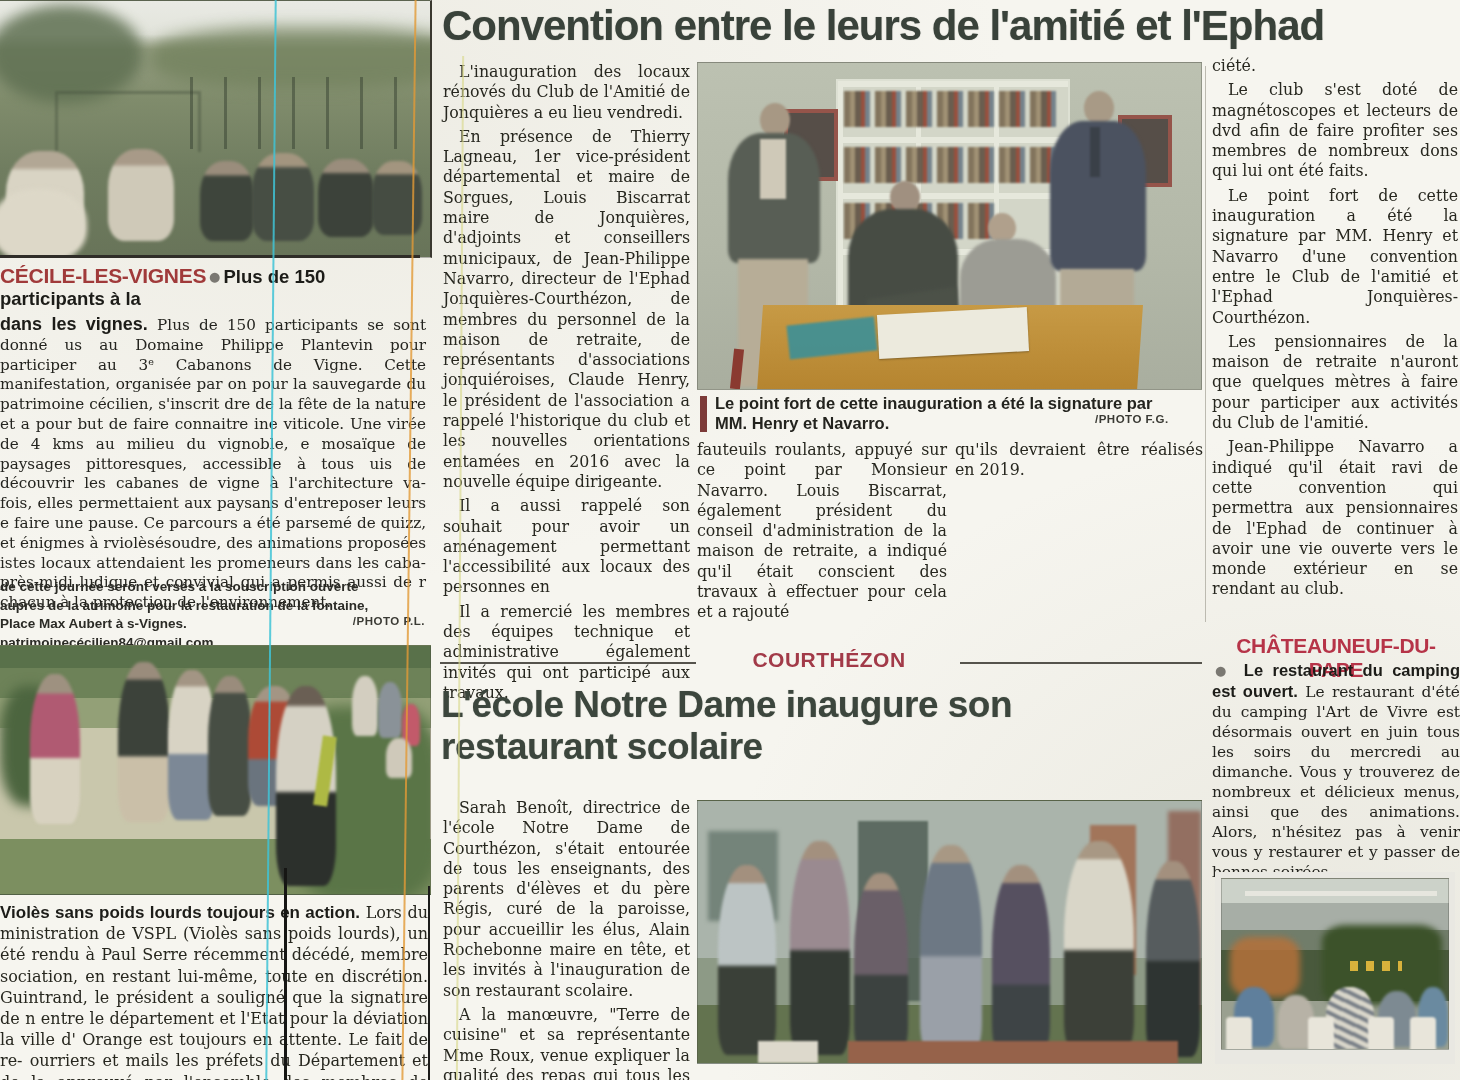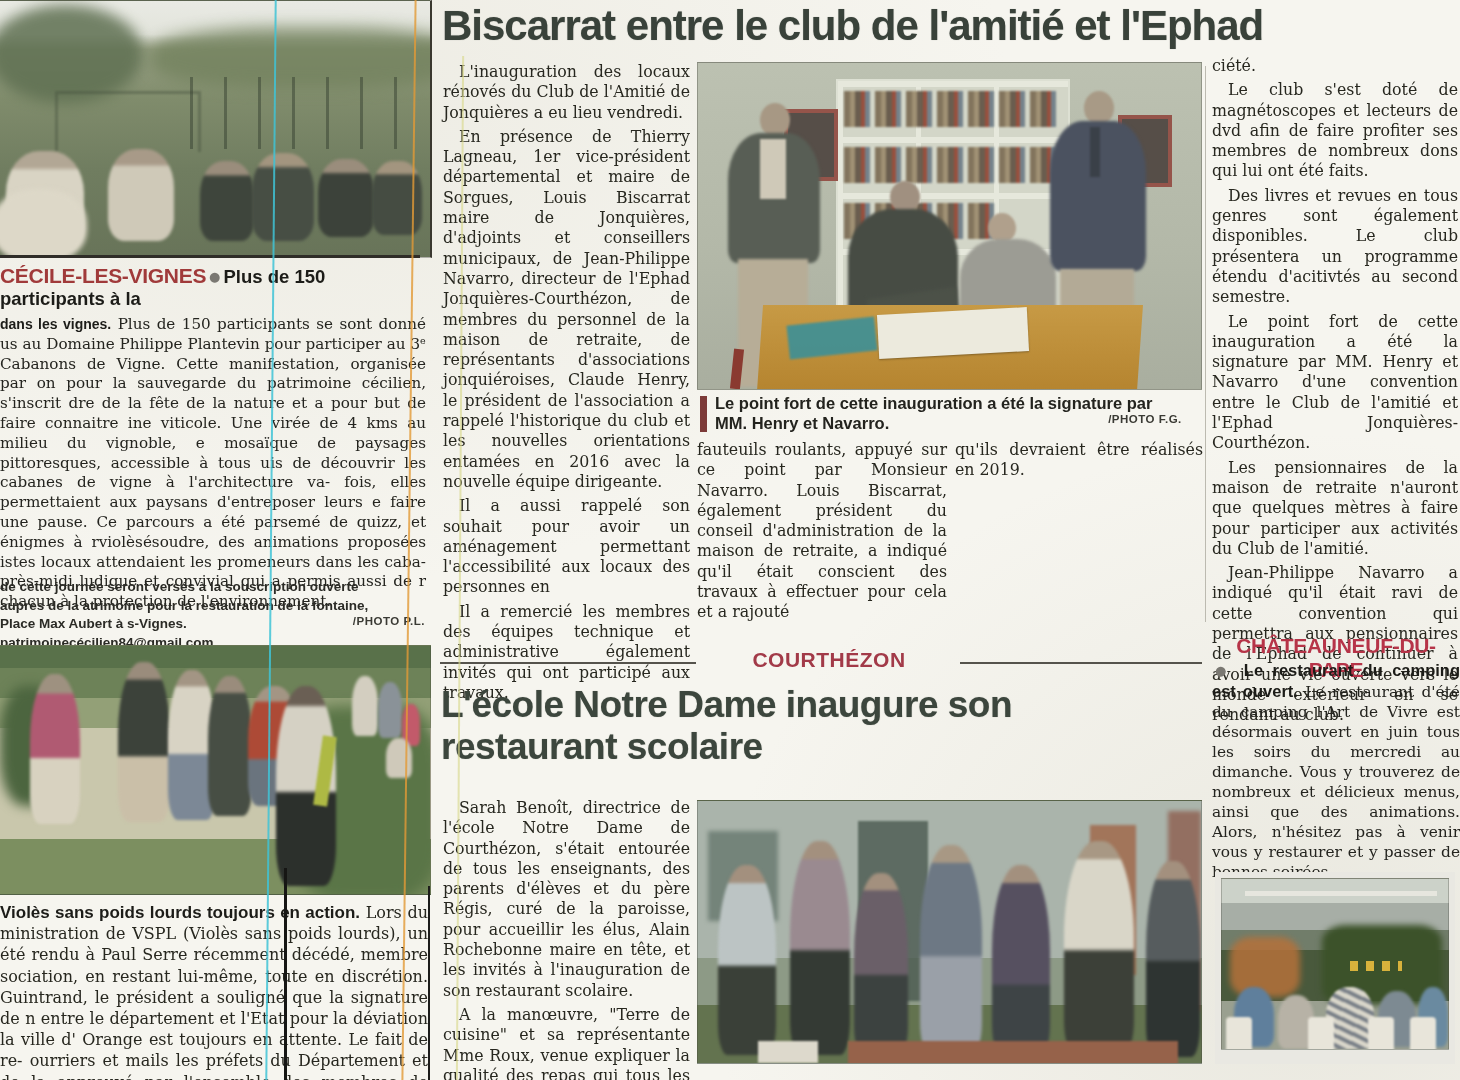--- a/index.html
+++ b/index.html
@@ -170,21 +170,21 @@
   <div class="pfig pf-front"></div>
 </div>
 
 <div class="abs rule" style="left:0;top:255px;width:420px;height:3px;"></div>
 
 <div class="abs" style="left:0;top:264px;width:426px;">
   <div>
     <span class="town-head red1">CÉCILE-LES-VIGNES</span><span class="bullet">●</span><span class="leadb" style="font-size:18.5px;">Plus de 150 participants à la</span>
   </div>
   <p class="cecile-body jst noind" style="margin-top:5px;">
-    <span class="leadb" style="font-size:14px;">dans les vignes.</span>
+    <span class="leadb" style="font-size:18px;">dans les vignes.</span>
     <span>Plus de 150 participants se sont donné us au Domaine Philippe Plantevin pour participer au 3ᵉ Cabanons de Vigne. Cette manifestation, organisée par on pour la sauvegarde du patrimoine cécilien, s'inscrit dre de la fête de la nature et a pour but de faire connaitre ine viticole. Une virée de 4 kms au milieu du vignoble, e mosaïque de paysages pittoresques, accessible à tous uis de découvrir les cabanes de vigne à l'architecture va- fois, elles permettaient aux paysans d'entreposer leurs e faire une pause. Ce parcours a été parsemé de quizz, et énigmes à rviolèsésoudre, des animations proposées istes locaux attendaient les promeneurs dans les caba- près-midi ludique et convivial qui a permis aussi de r chacun à la protection de l'environnement.</span>
   </p>
 </div>
 <div class="abs note" style="left:0;top:578px;width:378px;">de cette journée seront versés à la souscription ouverte auprès de la atrimoine pour la restauration de la fontaine, Place Max Aubert à s-Vignes. patrimoinecécilien84@gmail.com</div>
 <div class="abs credit" style="left:330px;top:615px;width:95px;text-align:right;">/PHOTO P.L.</div>
 
 <div class="abs photo photo-walk">
   <div class="pw-bushL"></div>
   <div class="pw-grassR"></div>
   <div class="wfig pw1"></div>
@@ -198,21 +198,21 @@
   <div class="wfig pwc2"></div>
   <div class="wfig pwc3"></div>
   <div class="wfig pwc4"></div>
 </div>
 
 <div class="abs bodytext jst" style="left:0;top:902px;width:428px;font-size:16px;line-height:21.2px;">
   <span class="leadb" style="font-size:17px;">Violès sans poids lourds toujours en action.</span>
   <span>Lors du ministration de VSPL (Violès sans poids lourds), un été rendu à Paul Serre récemment décédé, membre sociation, en restant lui-même, toute en discrétion. Guintrand, le président a souligné que la signature de n entre le département et l'Etat pour la déviation la ville d' Orange est toujours en attente. Le fait de re- ourriers et mails les préfets du Département et de la approuvé par l'ensemble des membres de l'associa-</span>
 </div>
 
-<h1 class="abs main-headline" style="margin:0;">Biscarrat entre le club de l'amitié et l'Ephad</h1>
+<h1 class="abs main-headline" style="margin:0;">Convention entre le leurs de l'amitié et l'Ephad</h1>
 
 <div class="abs col bodytext jst" style="left:443px;top:62px;">
   <p class="para">L'inauguration des locaux rénovés du Club de l'Amitié de Jonquières a eu lieu vendredi.</p>
   <p class="para">En présence de Thierry Lagneau, 1er vice-président départemental et maire de Sorgues, Louis Biscarrat maire de Jonquières, d'adjoints et conseillers municipaux, de Jean-Philippe Navarro, directeur de l'Ephad Jonquières-Courthézon, de membres du personnel de la maison de retraite, de représentants d'associations jonquiéroises, Claude Henry, le président de l'association a rappelé l'historique du club et les nouvelles orientations entamées en 2016 avec la nouvelle équipe dirigeante.</p>
   <p class="para">Il a aussi rappelé son souhait pour avoir un aménagement permettant l'accessibilité aux locaux des personnes en</p>
   <p class="para">Il a remercié les membres des équipes technique et administrative également invités qui ont participé aux travaux.</p>
 </div>
 
 <div class="abs photo photo-signing">
   <div class="ps-shelf"></div>
@@ -235,32 +235,31 @@
   <div class="ps-tie"></div>
   <div class="ps-l4"></div>
   <div class="ps-table"></div>
   <div class="ps-folder"></div>
   <div class="ps-paper"></div>
   <div class="ps-chair"></div>
 </div>
 
 <div class="abs cap-bar"></div>
 <div class="abs caption-text" style="left:715px;top:393px;width:450px;">Le point fort de cette inauguration a été la signature par MM. Henry et Navarro.</div>
-<div class="abs credit" style="left:1095px;top:413px;width:100px;text-align:center;">/PHOTO F.G.</div>
+<div class="abs credit" style="left:1095px;top:413px;width:100px;text-align:left;">/PHOTO F.G.</div>
 
 <div class="abs col bodytext jst" style="left:697px;top:440px;width:250px;">
   <p class="noind">fauteuils roulants, appuyé sur ce point par Monsieur Navarro. Louis Biscarrat, également président du conseil d'administration de la maison de retraite, a indiqué qu'il était conscient des travaux à effectuer pour cela et a rajouté</p>
 </div>
 <div class="abs col bodytext jst" style="left:955px;top:440px;width:248px;">
   <p class="noind">qu'ils devraient être réalisés en 2019.</p>
 </div>
 <div class="abs col bodytext jst" style="left:1212px;top:56px;width:246px;">
   <p class="noind">ciété.</p>
   <p class="para">Le club s'est doté de magnétoscopes et lecteurs de dvd afin de faire profiter ses membres de nombreux dons qui lui ont été faits.</p>
-  <p class="para">Des livres et revues en tous genres sont également disponibles. Le club présentera un programme étendu d'acitivtés au second semestre.</p>
   <p class="para">Le point fort de cette inauguration a été la signature par MM. Henry et Navarro d'une convention entre le Club de l'amitié et l'Ephad Jonquières-Courthézon.</p>
   <p class="para">Les pensionnaires de la maison de retraite n'auront que quelques mètres à faire pour participer aux activités du Club de l'amitié.</p>
   <p class="para">Jean-Philippe Navarro a indiqué qu'il était ravi de cette convention qui permettra aux pensionnaires de l'Ephad de continuer à avoir une vie ouverte vers le monde extérieur en se rendant au club.</p>
 </div>
 <div class="abs vr-col"></div>
 
 <div class="abs sec-line" style="left:440px;width:256px;"></div>
 <div class="abs sec-line" style="left:960px;width:242px;"></div>
 <div class="abs sec-label">COURTHÉZON</div>
 

